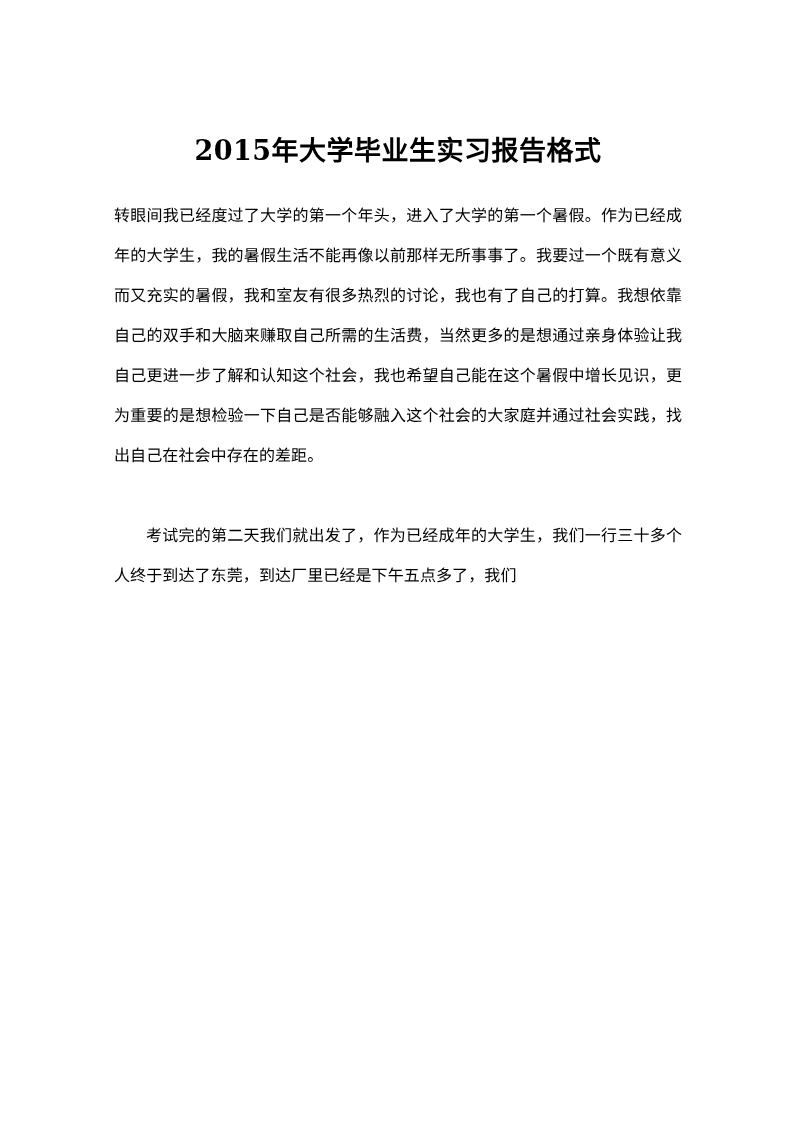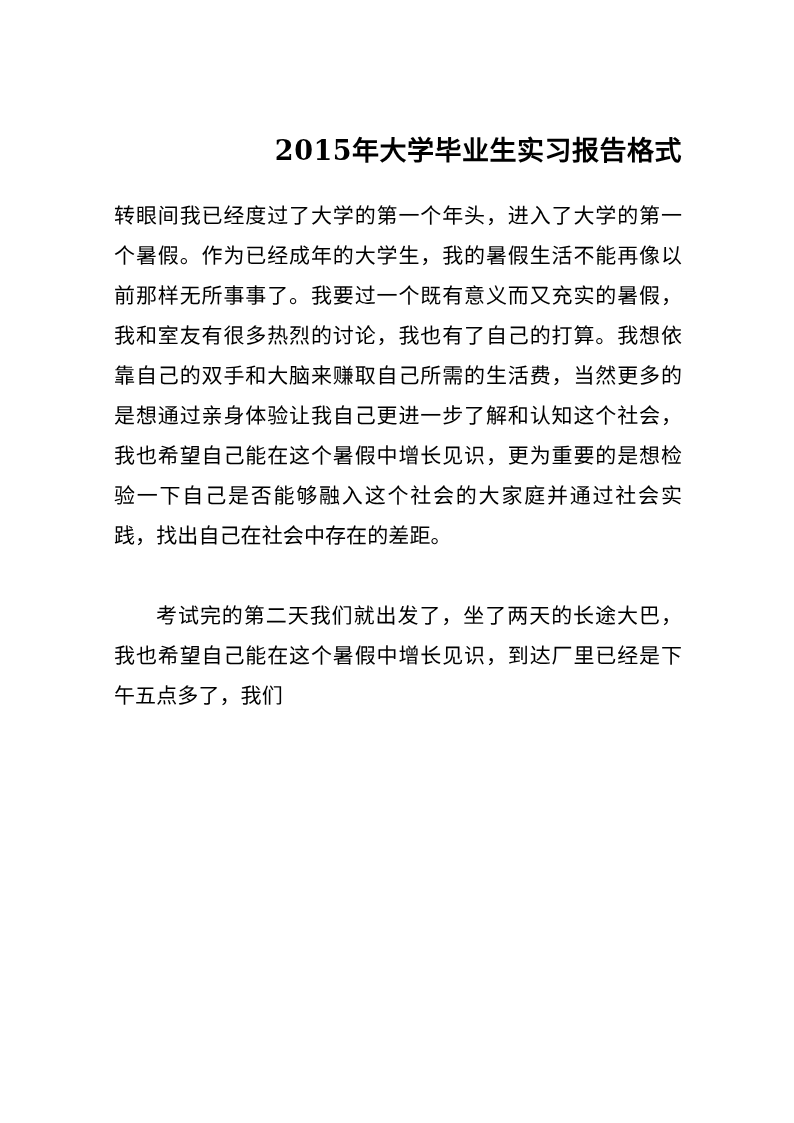--- a/index.html
+++ b/index.html
@@ -24,30 +24,30 @@
     top: 128px;
     width: 568px;
   }
 
   .doc-title {
     font-family: "DejaVu Serif", "Liberation Serif", serif;
     font-weight: bold;
     font-size: 27px;
     line-height: 46px;
     color: #000000;
-    text-align: right;
+    text-align: center;
     letter-spacing: 0.5px;
     white-space: nowrap;
     margin: 0 0 22px 0;
     padding: 0;
   }
 
   .doc-para {
     font-family: "DejaVu Sans", "Liberation Sans", sans-serif;
-    font-size: 21px;
+    font-size: 16px;
     line-height: 40px;
     color: #000000;
     text-align: justify;
     text-justify: inter-ideograph;
     letter-spacing: 0.1px;
     margin: 0;
     padding: 0;
     word-break: break-all;
   }
 
@@ -67,16 +67,16 @@
 <body>
 
 <div class="page">
   <div class="page-body">
 
     <h1 class="doc-title">2015年大学毕业生实习报告格式</h1>
 
     <p class="doc-para">转眼间我已经度过了大学的第一个年头，进入了大学的第一个暑假。作为已经成年的大学生，我的暑假生活不能再像以前那样无所事事了。我要过一个既有意义而又充实的暑假，我和室友有很多热烈的讨论，我也有了自己的打算。我想依靠自己的双手和大脑来赚取自己所需的生活费，当然更多的是想通过亲身体验让我自己更进一步了解和认知这个社会，我也希望自己能在这个暑假中增长见识，更为重要的是想检验一下自己是否能够融入这个社会的大家庭并通过社会实践，找出自己在社会中存在的差距。</p>
 
 
-    <p class="doc-para indent clipped">考试完的第二天我们就出发了，坐了两天的长途大巴，我也希望自己能在这个暑假中增长见识，到达厂里已经是下午五点多了，我们</p>
+    <p class="doc-para indent clipped">考试完的第二天我们就出发了，作为已经成年的大学生，我们一行三十多个人终于到达了东莞，到达厂里已经是下午五点多了，我们</p>
 
   </div>
 </div>
 
 </body></html>

